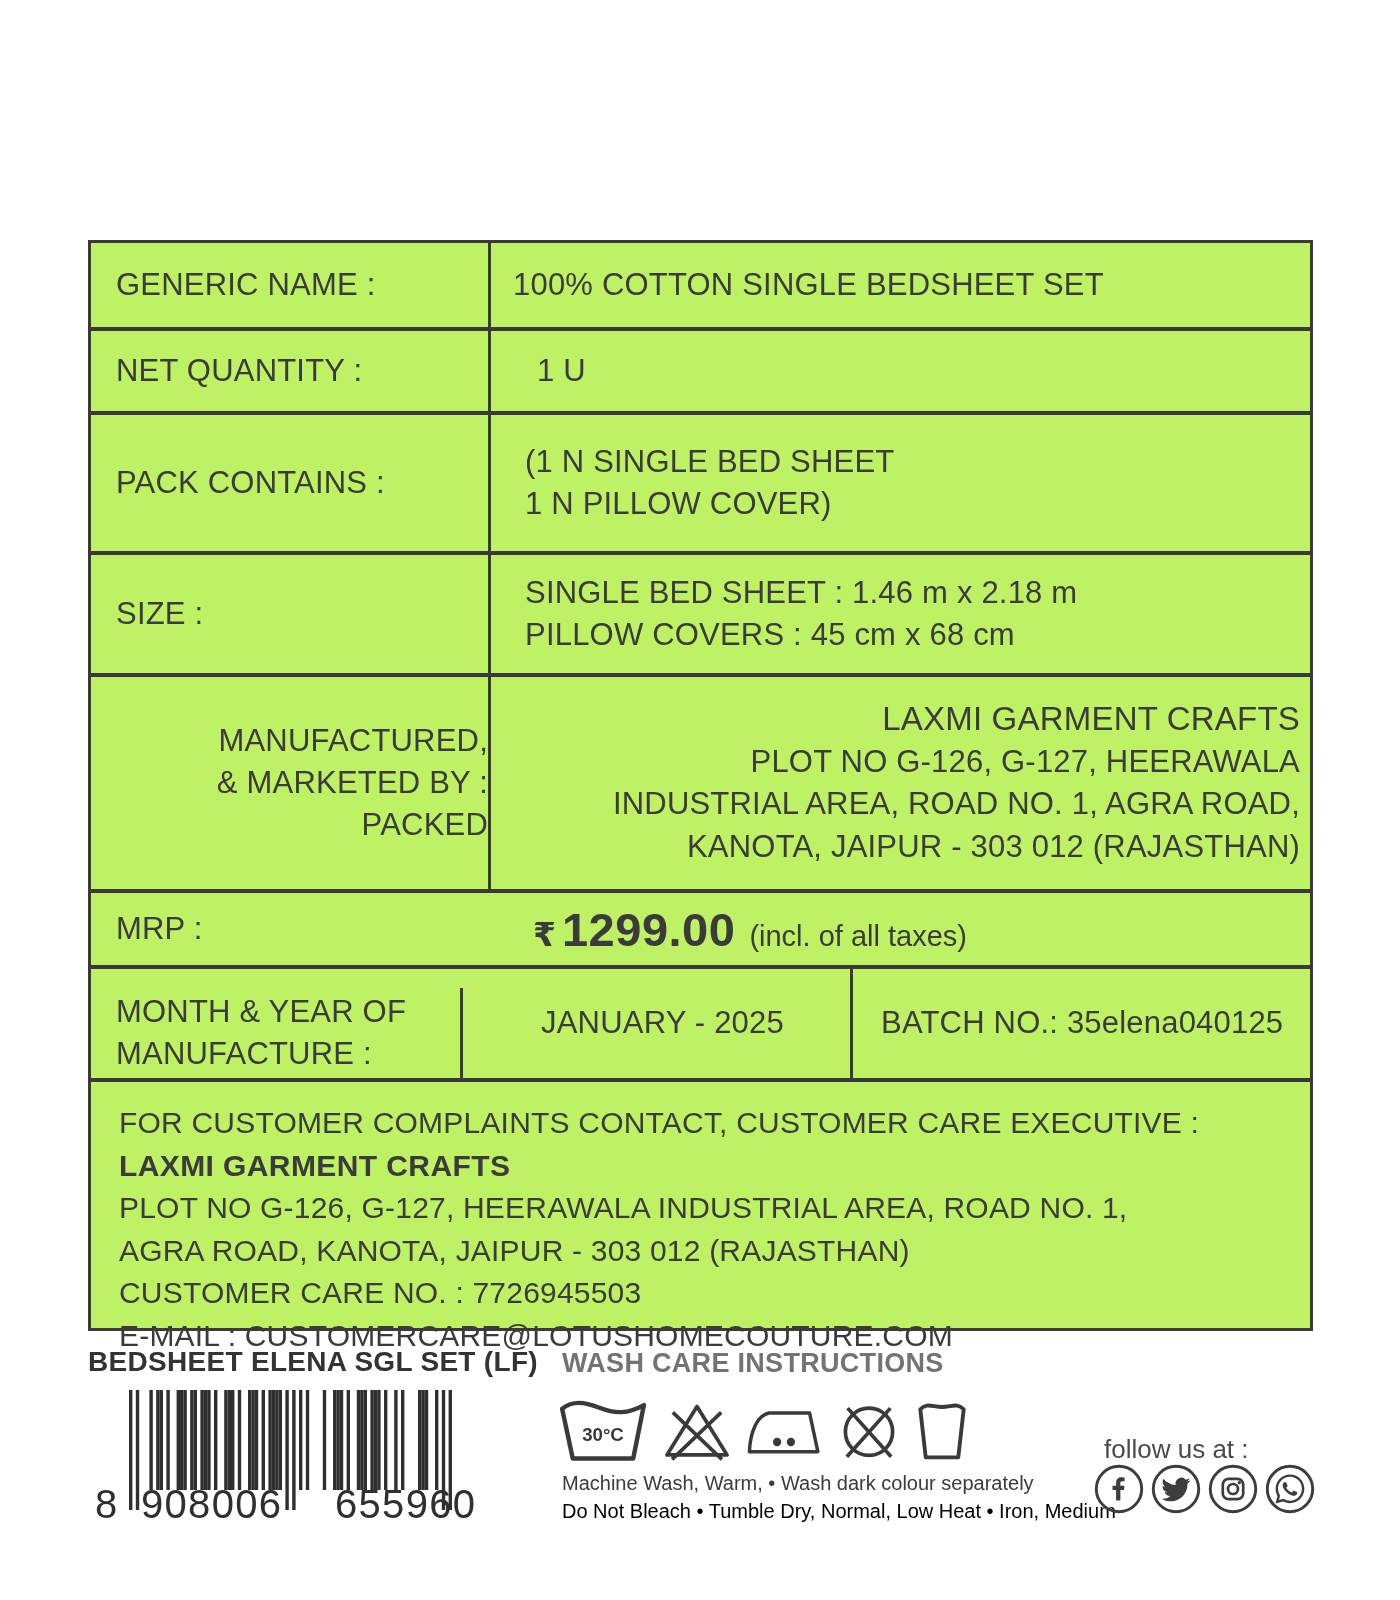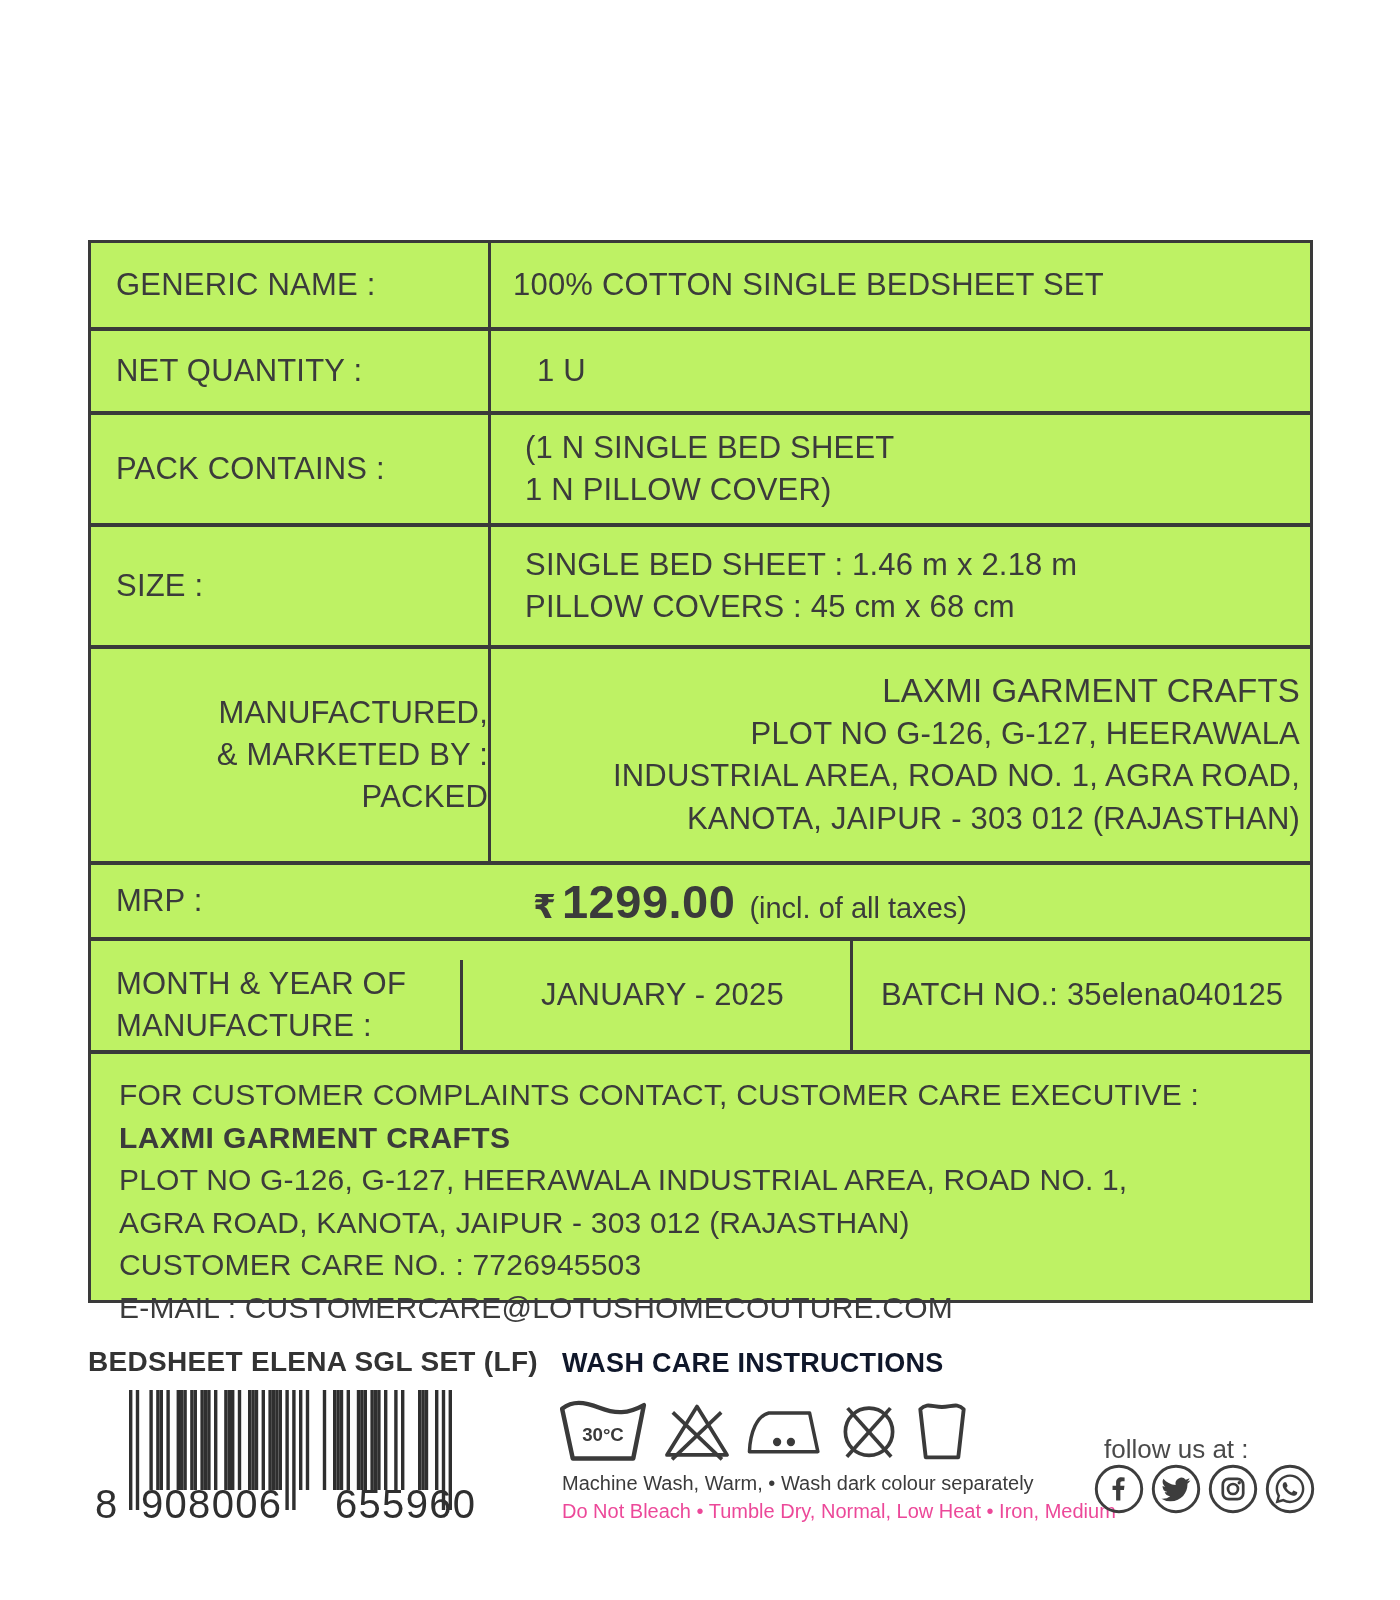--- a/index.html
+++ b/index.html
@@ -18,21 +18,21 @@
   .cell-label{
     width:400px;flex:0 0 400px;border-right:3px solid #3a3a3a;
     display:flex;flex-direction:column;justify-content:center;
     padding-left:25px;box-sizing:border-box;
   }
   .cell-value{
     flex:1;display:flex;flex-direction:column;justify-content:center;
     padding-left:22px;padding-right:10px;box-sizing:border-box;
   }
   .t{font-size:31px;line-height:1.36;letter-spacing:.2px;}
-  .r1{height:84px;} .r2{height:84px;} .r3{height:112px;} .r4{height:122px;}
+  .r1{height:84px;} .r2{height:84px;} .r3{height:140px;} .r4{height:122px;}
   .r5{height:216px;text-align:right;} .r6{height:76px;} .r7{height:113px;} .r8{height:250px;}
   .company-line{font-size:33px;letter-spacing:.2px;line-height:1.3;}
   .indent-sm{padding-left:34px;}
   
   .mrp-row{display:flex;align-items:center;}
   .mrp-label{width:400px;flex:0 0 400px;padding-left:25px;box-sizing:border-box;}
   .mrp-value{display:flex;align-items:baseline;padding-left:30px;}
   .rupee{font-size:33px;font-weight:bold;margin-right:6px;}
   .amount{font-size:47px;font-weight:bold;letter-spacing:.5px;}
   .taxnote{font-size:29px;margin-left:14px;}
@@ -53,25 +53,25 @@
   }
   .barcode{position:absolute;left:95px;top:1390px;width:380px;height:140px;}
   .barcode .first-digit{position:absolute;left:0px;top:92px;font-size:40px;color:#2f2f2f;}
   .barcode svg{position:absolute;left:34px;top:0;}
   .bc-group{position:absolute;top:92px;display:flex;justify-content:space-between;
     font-size:40px;color:#2f2f2f;}
   .bc-g1{left:46px;width:140px;}
   .bc-g2{left:240px;width:140px;}
   .wash-title{
     position:absolute;left:562px;top:1348px;font-size:27px;font-weight:bold;
-    letter-spacing:.3px;color:#0f172a;
+    letter-spacing:.3px;color:#737373;
   }
   .wash-icons{position:absolute;left:558px;top:1398px;display:flex;align-items:flex-end;gap:16px;}
   .wash-line1{position:absolute;left:562px;top:1472px;font-size:20px;color:#3b3b3b;}
-  .wash-line2{position:absolute;left:562px;top:1500px;font-size:20px;color:#ec4899;}
+  .wash-line2{position:absolute;left:562px;top:1500px;font-size:20px;color:#000000;}
   .follow-label{position:absolute;left:1104px;top:1434px;font-size:26px;color:#4a4a4a;}
   .social-icons{position:absolute;left:1094px;top:1464px;display:flex;gap:7px;}
   .social-icons svg{display:block;}
 </style>
 </head>
 <body>
 
 <div class="tbl">
 
   <div class="row r1">

